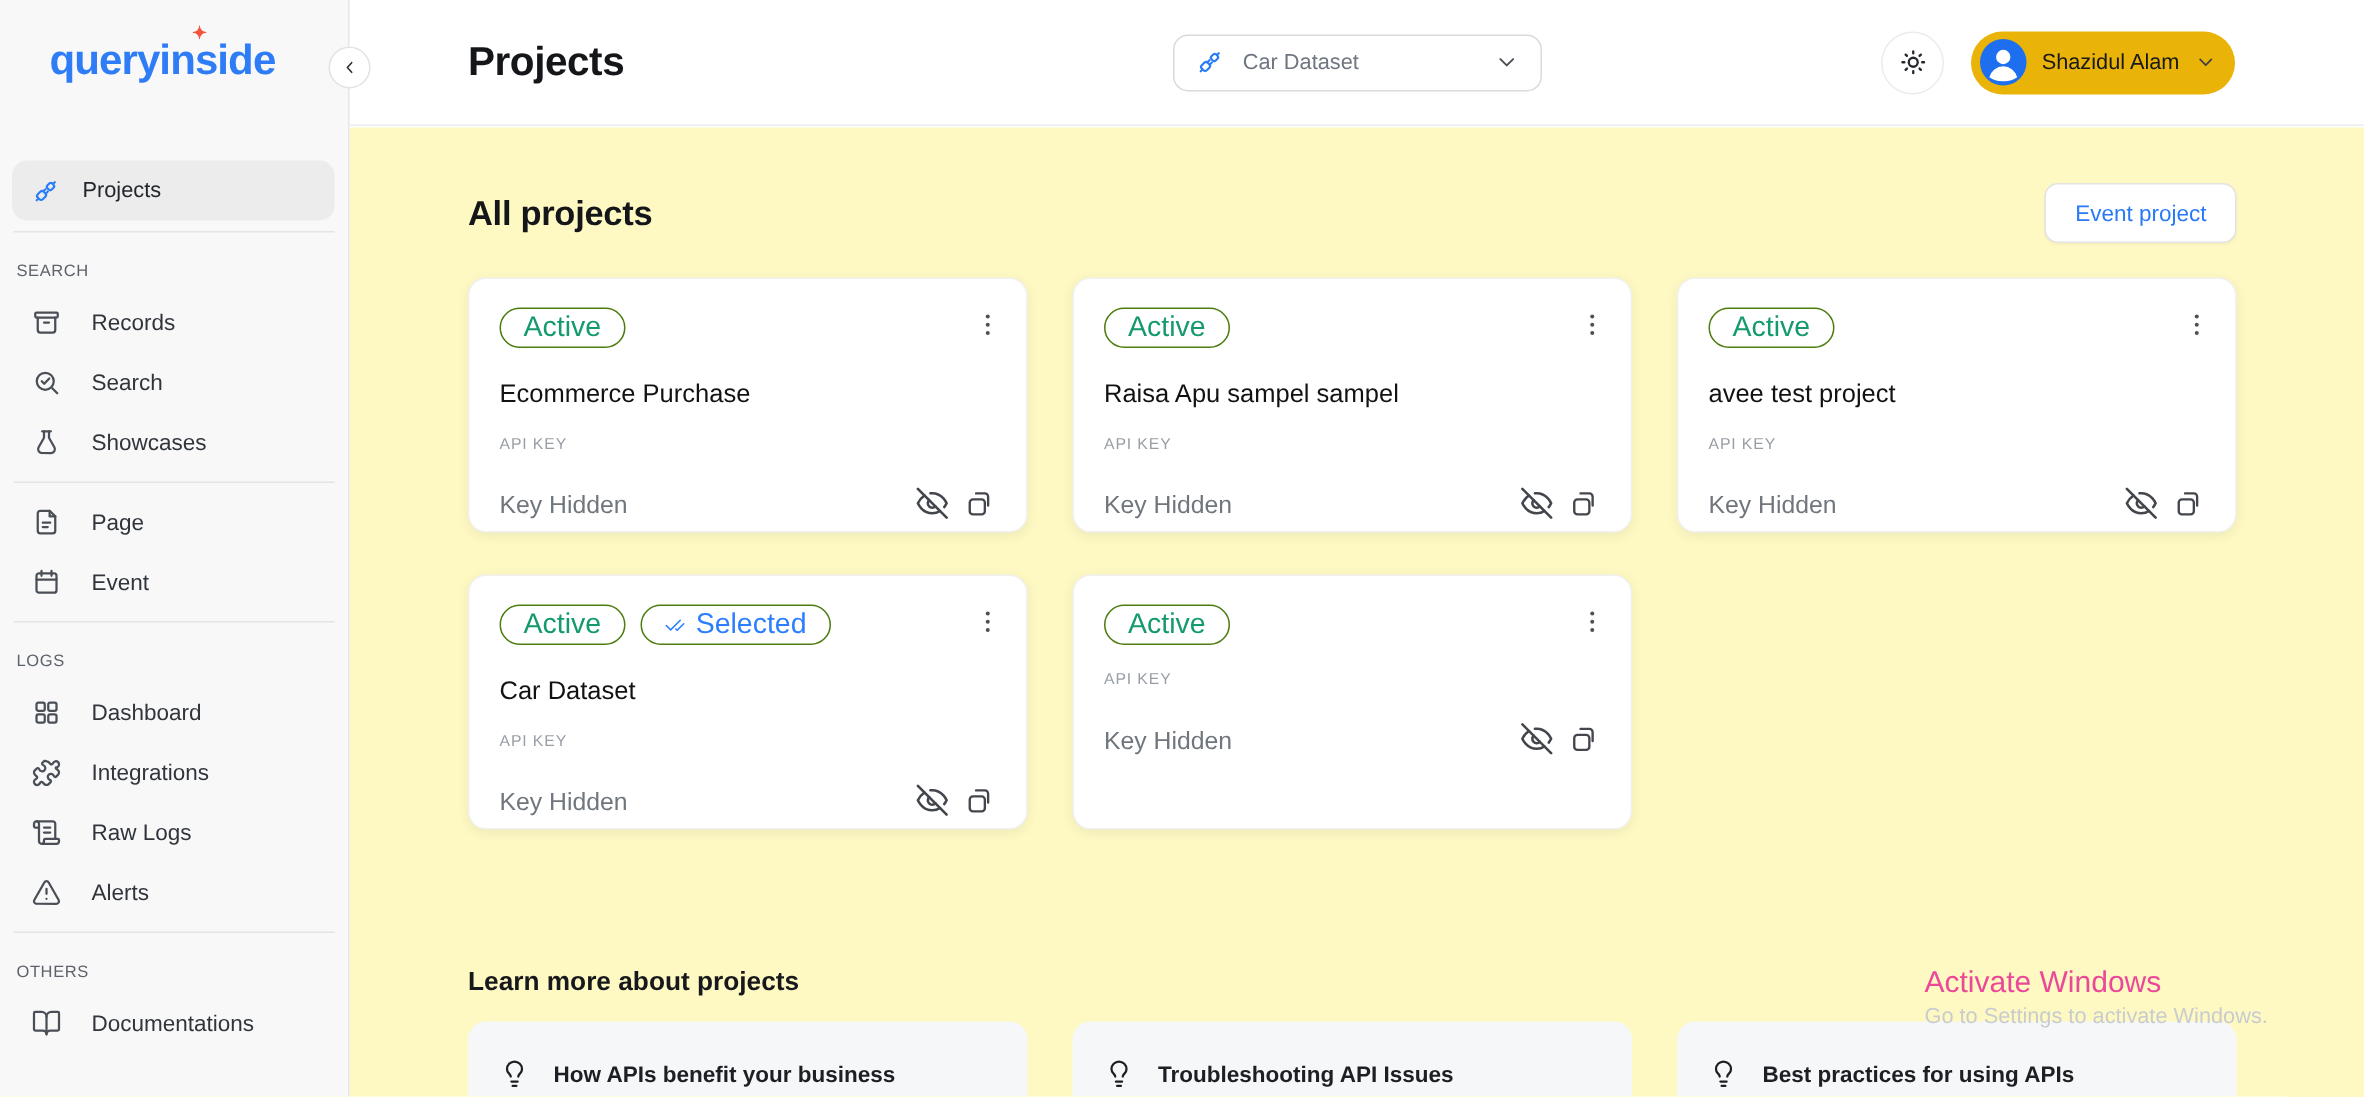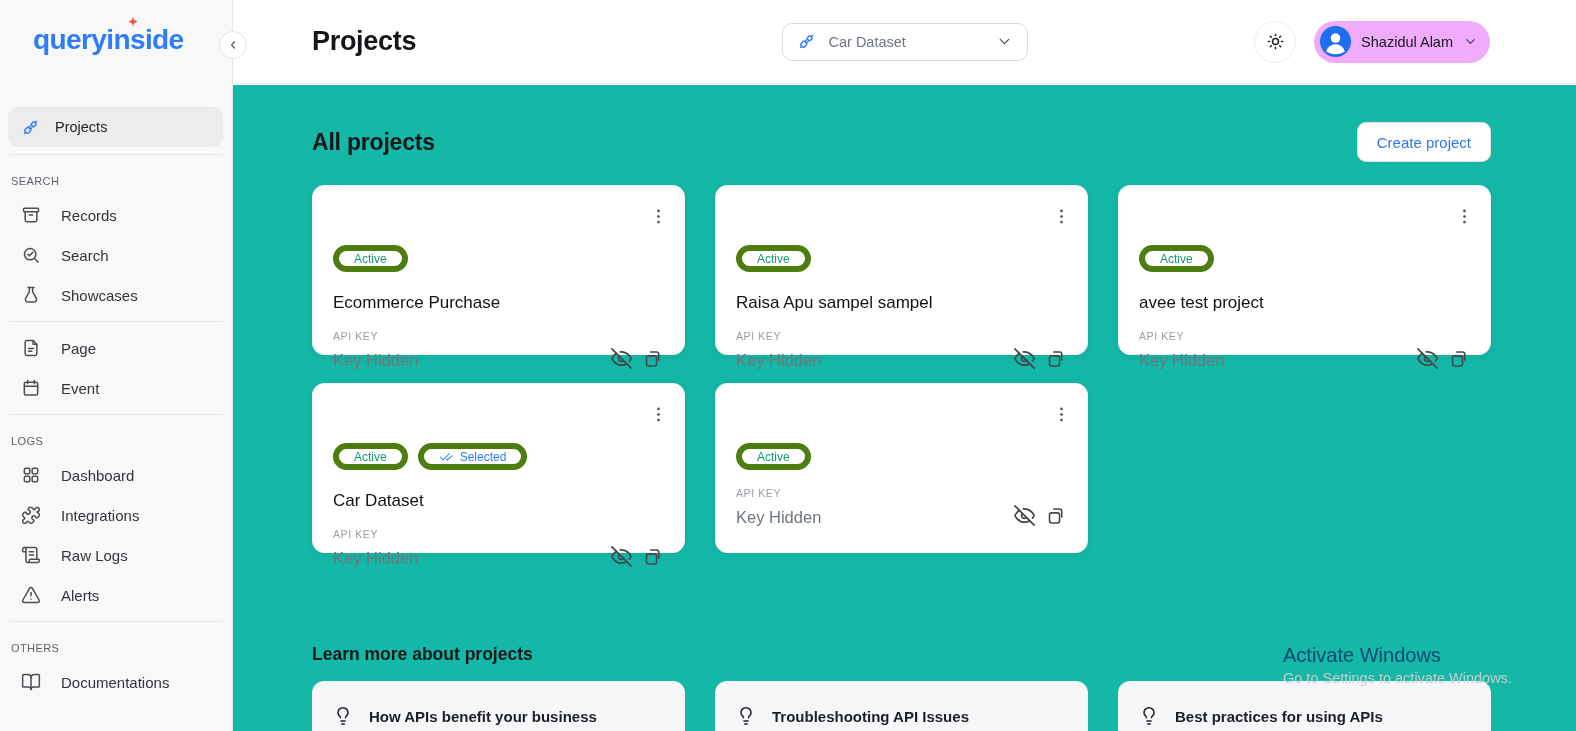--- a/index.html
+++ b/index.html
@@ -66,82 +66,82 @@
   .selector .icon-plug { color:#2b7cf7; }
   .selector-value { font-size:14.5px; color:#6f7680; flex:1; }
   .selector .chev { color:#4a4f57; }
   .header-right { margin-left:auto; display:flex; align-items:center; gap:18px; padding-right:86px; }
   .icon-btn {
     width:42px; height:42px; border-radius:50%; background:#fff;
     border:1px solid #ececec; display:flex; align-items:center; justify-content:center;
     color:#26292e; cursor:pointer;
   }
   .user-pill {
-    height:42px; background:#f0abfc; border-radius:21px;
+    height:42px; background:#eab308; border-radius:21px;
     display:flex; align-items:center; gap:10px; padding:0 12px 0 6px; cursor:pointer;
   }
   .avatar {
     width:31px; height:31px; border-radius:50%; background:#1e6ef0;
     display:flex; align-items:center; justify-content:center; overflow:hidden;
   }
   .user-name { font-size:14.5px; color:#17191c; }
   .user-pill .chev { color:#3c4046; }
 
   
   .main {
     position:absolute; left:233px; top:85px; right:0; bottom:0;
-    background:#14b8a6; padding:0 85px 0 79px; overflow:hidden;
+    background:#fef9c3; padding:0 85px 0 79px; overflow:hidden;
   }
   .section-head { display:flex; align-items:center; justify-content:space-between; margin-top:37px; }
   .section-title { font-size:23px; font-weight:700; color:#141619; letter-spacing:-0.2px; }
   .create-btn {
     height:40px; padding:0 19px; background:#fff; border:1px solid #e3e3e3;
     border-radius:9px; color:#2979f7; font-size:15px; cursor:pointer;
     font-family:"Liberation Sans", sans-serif;
     box-shadow:0 1px 2px rgba(0,0,0,0.04);
   }
   .projects-grid {
     display:grid; grid-template-columns:repeat(3,1fr); gap:28px 30px; margin-top:23px;
   }
   .card {
     position:relative; height:170px; background:#fff;
     border:1px solid #f1f1f1; border-radius:12px;
     box-shadow:0 2px 8px rgba(16,24,40,0.07); padding:19px 20px;
   }
   .badges { display:flex; gap:10px; }
   .badge {
     height:27px; display:inline-flex; align-items:center; gap:7px; padding:0 15px;
-    border:6px solid #4d7c0f; border-radius:14px; font-size:12px; background:#fff;margin-top:40px;
+    border:1px solid #4d7c0f; border-radius:14px; font-size:19px; background:#fff;
   }
   .badge-active { color:#149a6e; }
   .badge-selected { color:#2b7fff; }
   .badge-selected .icon { color:#2b7fff; }
   .kebab-btn {
     position:absolute; right:12px; top:16px; width:28px; height:32px;
     background:none; border:none; color:#4b5158; cursor:pointer;
   }
   .card-title { margin-top:21px; font-size:17px; font-weight:500; color:#101214; }
   .apikey-label { margin-top:17px; font-size:10.5px; letter-spacing:0.6px; color:#989ea5; }
-  .key-row { display:flex; align-items:center; justify-content:space-between; margin-top:5px; }
+  .key-row { display:flex; align-items:center; justify-content:space-between; margin-top:22px; }
   .key-value { font-size:16.5px; color:#70767d; }
   .key-actions { display:flex; align-items:center; gap:10px; }
   .key-actions button { background:none; border:none; color:#43474d; cursor:pointer; padding:0; }
 
   .learn-title { margin-top:91px; font-size:17.5px; font-weight:700; color:#16181b; }
   .learn-grid { display:grid; grid-template-columns:repeat(3,1fr); gap:30px; margin-top:16px; }
   .learn-card {
     height:70px; background:#f6f7f8; border-radius:12px;
     display:flex; align-items:center; gap:16px; padding:0 21px;
     font-size:15px; font-weight:600; color:#1c1f24; cursor:pointer;
   }
   .learn-card .icon { color:#1c1f24; }
 
   
   .watermark { position:absolute; left:1283px; top:644px; z-index:6; pointer-events:none; }
-  .watermark .l1 { font-size:20px; color:#0c4a6e; }
+  .watermark .l1 { font-size:20px; color:#ec4899; }
   .watermark .l2 { font-size:14.5px; color:#c9cccf; margin-top:3px; }
 </style>
 </head>
 <body>
 
 <aside class="sidebar">
   <div class="logo">
     <span class="spark">✦</span>
     <span>queryinside</span>
   </div>
@@ -315,21 +315,21 @@
             <path d="m6 9 6 6 6-6"></path>
           </svg>
         </span>
     </div>
   </div>
 </header>
 
 <main class="main">
   <div class="section-head">
     <div class="section-title">All projects</div>
-    <button class="create-btn">Create project</button>
+    <button class="create-btn">Event project</button>
   </div>
 
   <div class="projects-grid" id="projects-grid">
   <div class="card">
     <div class="badges">
       <span class="badge badge-active">
         <span>Active</span>
       </span>
 
     </div>

